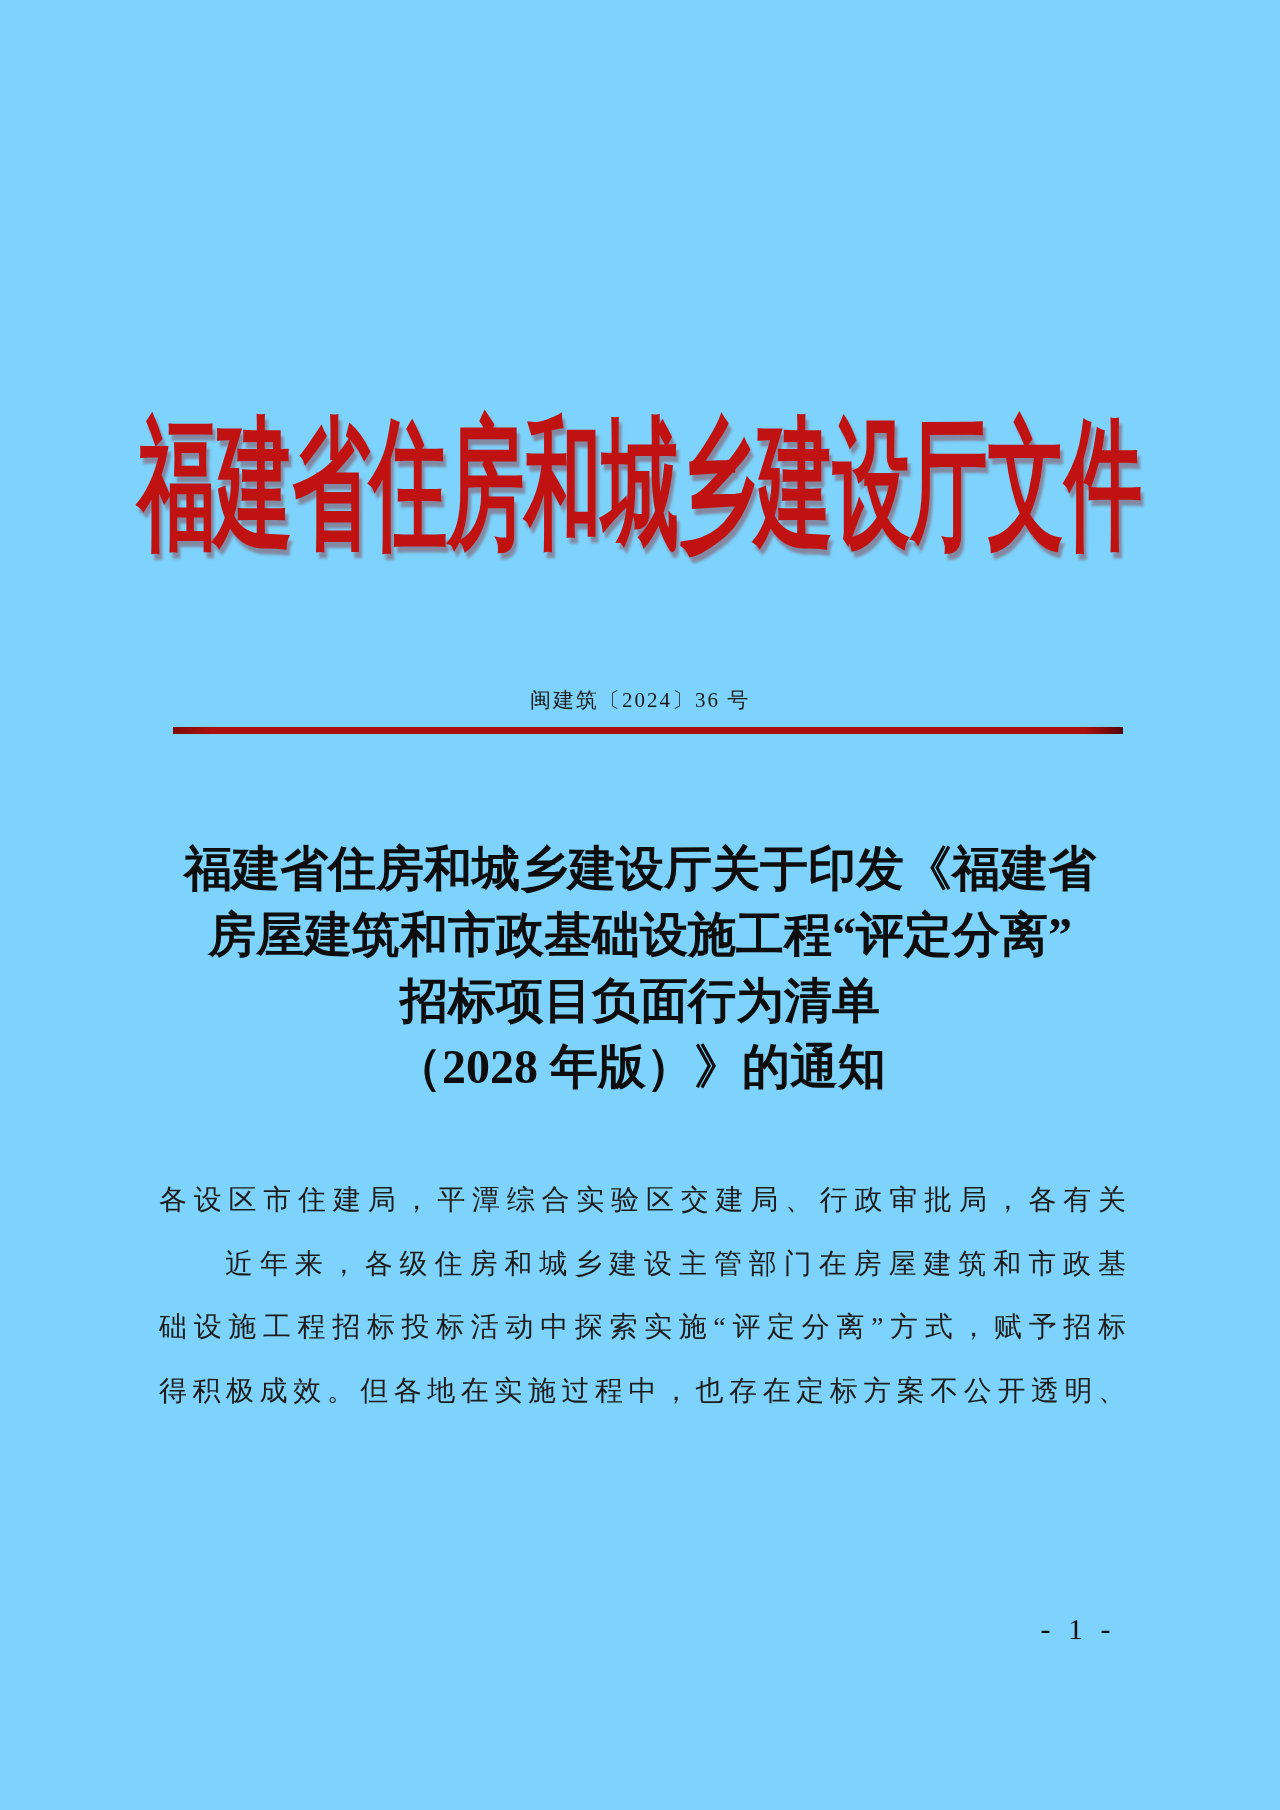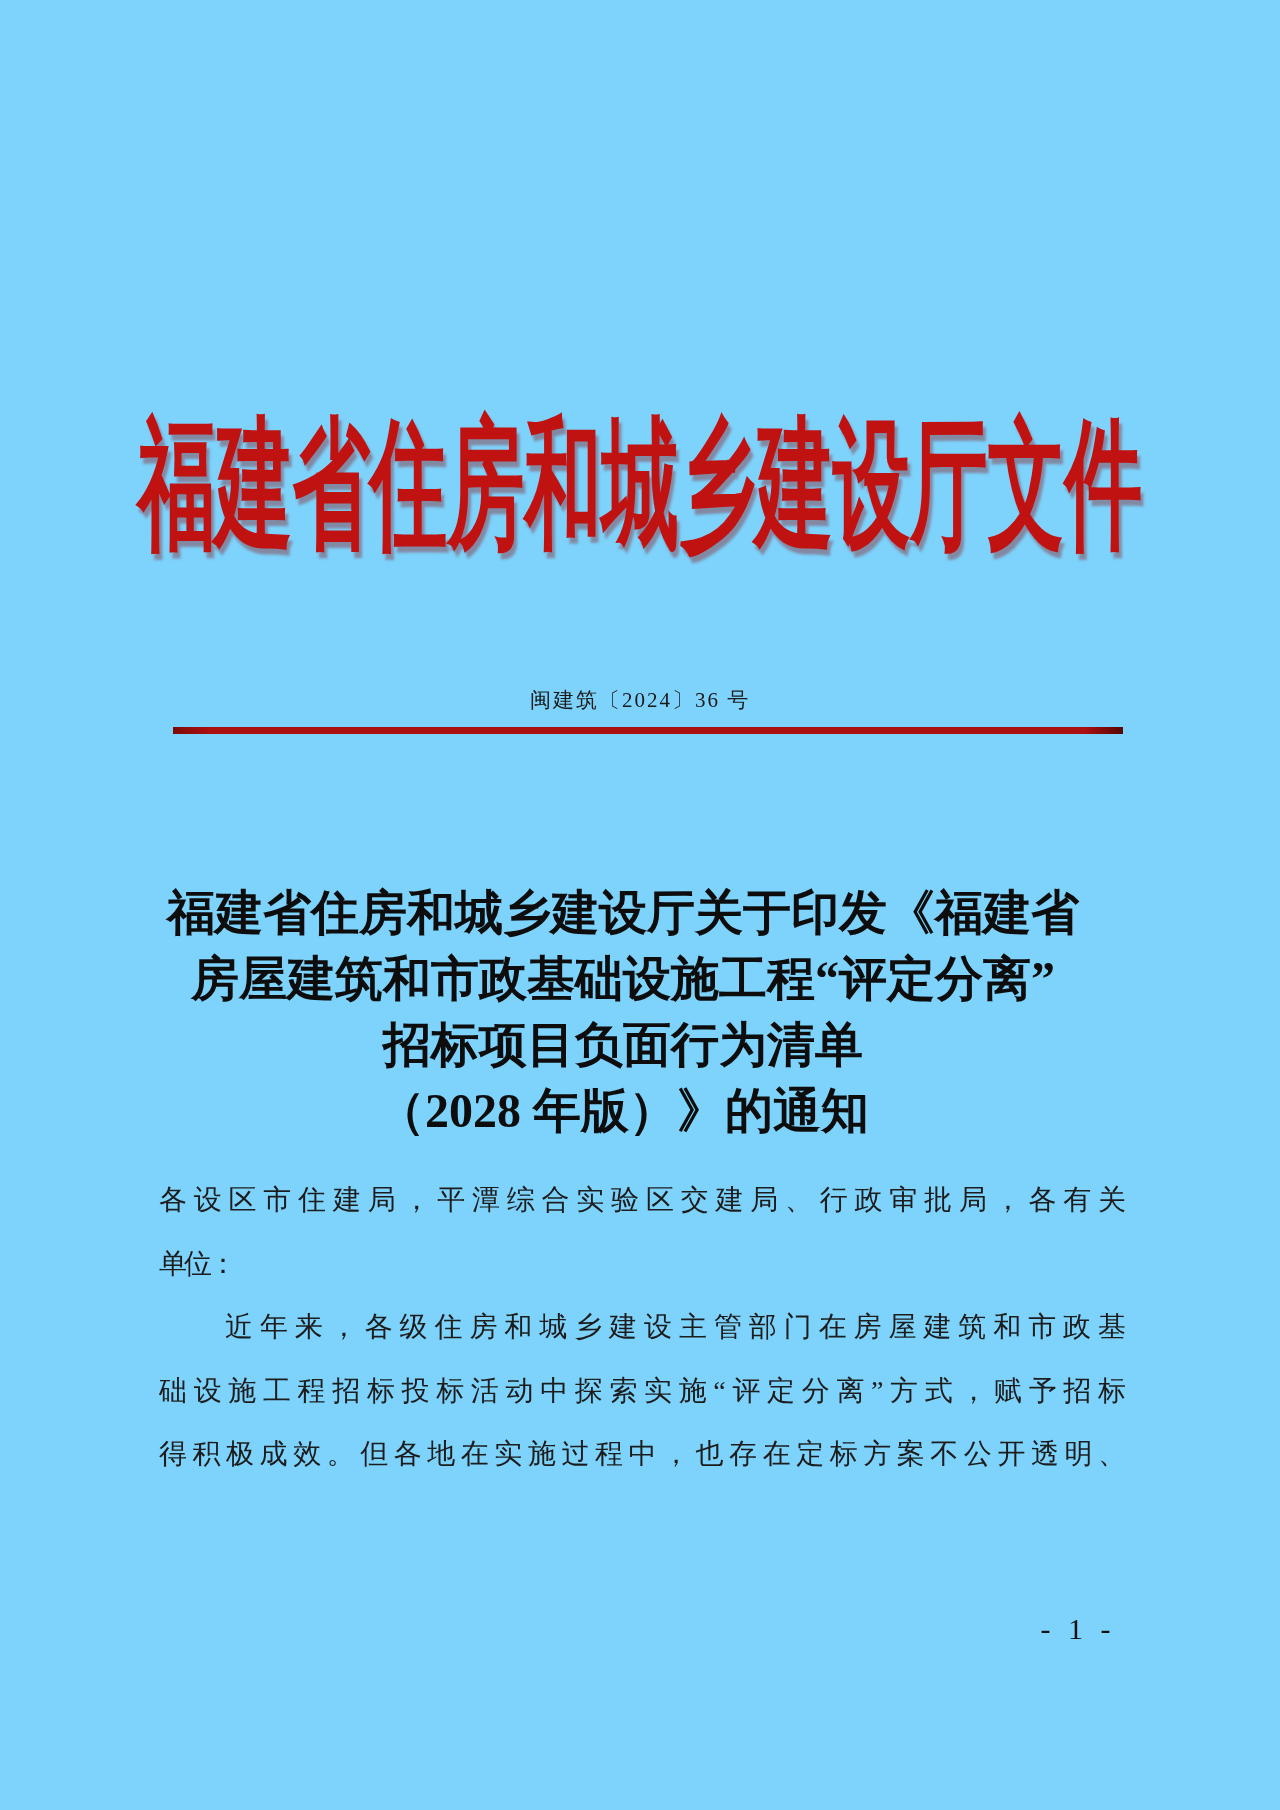--- a/index.html
+++ b/index.html
@@ -59,28 +59,27 @@
     left: 173px;
     width: 950px;
     height: 7px;
     background: linear-gradient(90deg, #7e0a0a 0%, #ab0f0f 4%, #ab0f0f 96%, #550707 100%);
   }
 
   
   .notice-title {
     position: absolute;
     top: 836px;
-    left: 143px;
+    left: 160px;
     width: 960px;
     text-align: center;
     font-size: 48px;
     line-height: 66px;
     font-weight: bold;
     color: #0d0d0d;
-    margin-top: 44px;
   }
 
   
   .body-text {
     position: absolute;
     top: 1168px;
     left: 159px;
     width: 964px;
     font-size: 28px;
     line-height: 63.5px;
@@ -126,21 +125,20 @@
 
   <div class="notice-title">
     <div>福建省住房和城乡建设厅关于印发《福建省</div>
     <div>房屋建筑和市政基础设施工程“评定分离”</div>
     <div>招标项目负面行为清单</div>
     <div>（2028 年版）》的通知</div>
   </div>
 
   <div class="body-text">
     <div class="jline">各设区市住建局，平潭综合实验区交建局、行政审批局，各有关</div>
-    <div class="plain">单位：</div>
     <div class="jline indent">近年来，各级住房和城乡建设主管部门在房屋建筑和市政基</div>
     <div class="jline">础设施工程招标投标活动中探索实施“评定分离”方式，赋予招标</div>
     <div class="jline">得积极成效。但各地在实施过程中，也存在定标方案不公开透明、</div>
   </div>
 
   <div class="page-number">- 1 -</div>
 
 </div>
 
 </body></html>

